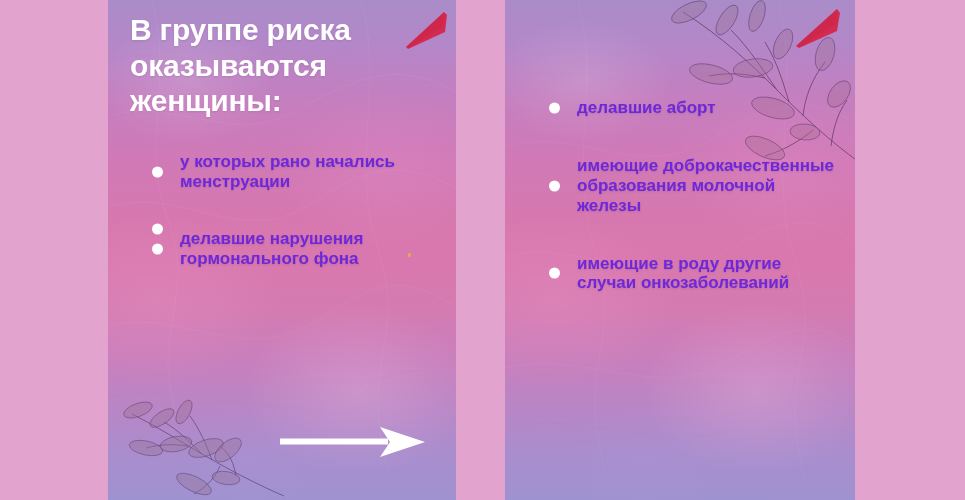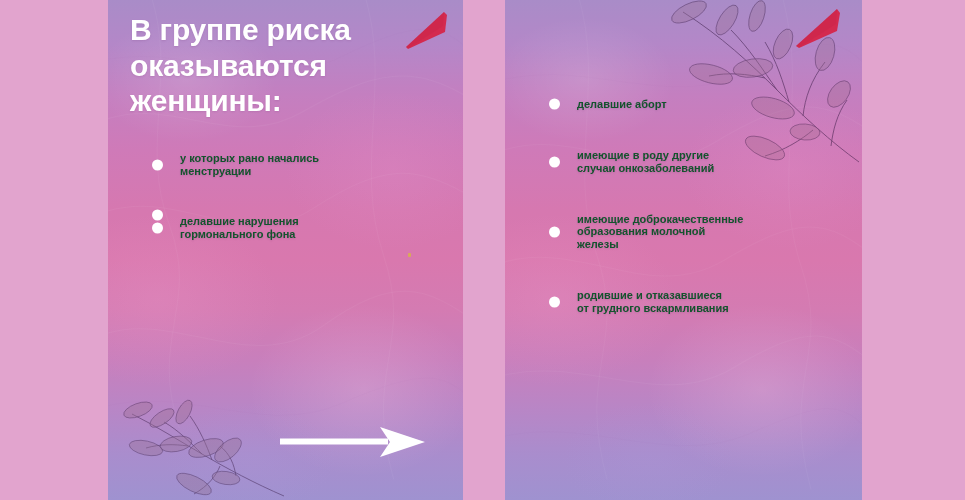--- a/index.html
+++ b/index.html
@@ -15,21 +15,20 @@
     overflow: hidden;
     font-family: "Liberation Sans", sans-serif;
   }
 
   
   .panel {
     position: absolute;
     top: 0;
     height: 500px;
     overflow: hidden;
-    padding-left: 7px;
   }
   #panel-left  { left: 108px; width: 348px; }
   #panel-right { left: 505px; width: 350px; }
 
   .panel-bg {
     position: absolute;
     inset: 0;
     background:
       linear-gradient(180deg,
         #a98cc8 0%,
@@ -106,22 +105,22 @@
     list-style: none;
     width: 312px;
   }
   #list-left  { top: 152px; }
   #list-right { top: 98px;  left: 22px; width: 318px; }
 
   .bullet-item {
     position: relative;
     display: block;
     padding-left: 50px;
-    color: #14532d;
-    font-size: 11px;
+    color: #6d28d9;
+    font-size: 17px;
     line-height: 1.17;
     font-weight: bold;
     text-shadow: 0 1px 2px rgba(120,60,120,0.22);
   }
   #list-left  .bullet-item { margin-bottom: 37px; }
   #list-right .bullet-item { margin-bottom: 38px; }
   .bullet-item:last-child { margin-bottom: 0; }
 
   .bullet-dot {
     position: absolute;
@@ -274,31 +273,26 @@
     </svg>
 
     <div class="content">
       <ul class="bullet-list" id="list-right">
         <li class="bullet-item">
           <span class="bullet-dot"></span>
           <span class="bullet-text">делавшие аборт</span>
         </li>
         <li class="bullet-item">
           <span class="bullet-dot"></span>
-          <span class="bullet-text">имеющие в роду другие
-случаи онкозаболеваний</span>
-        </li>
-        <li class="bullet-item">
-          <span class="bullet-dot"></span>
           <span class="bullet-text">имеющие доброкачественные
 образования молочной
 железы</span>
         </li>
         <li class="bullet-item">
           <span class="bullet-dot"></span>
-          <span class="bullet-text">родившие и отказавшиеся
-от грудного вскармливания</span>
+          <span class="bullet-text">имеющие в роду другие
+случаи онкозаболеваний</span>
         </li>
       </ul>
     </div>
   </div>
 
 </div>
 
 </body></html>

